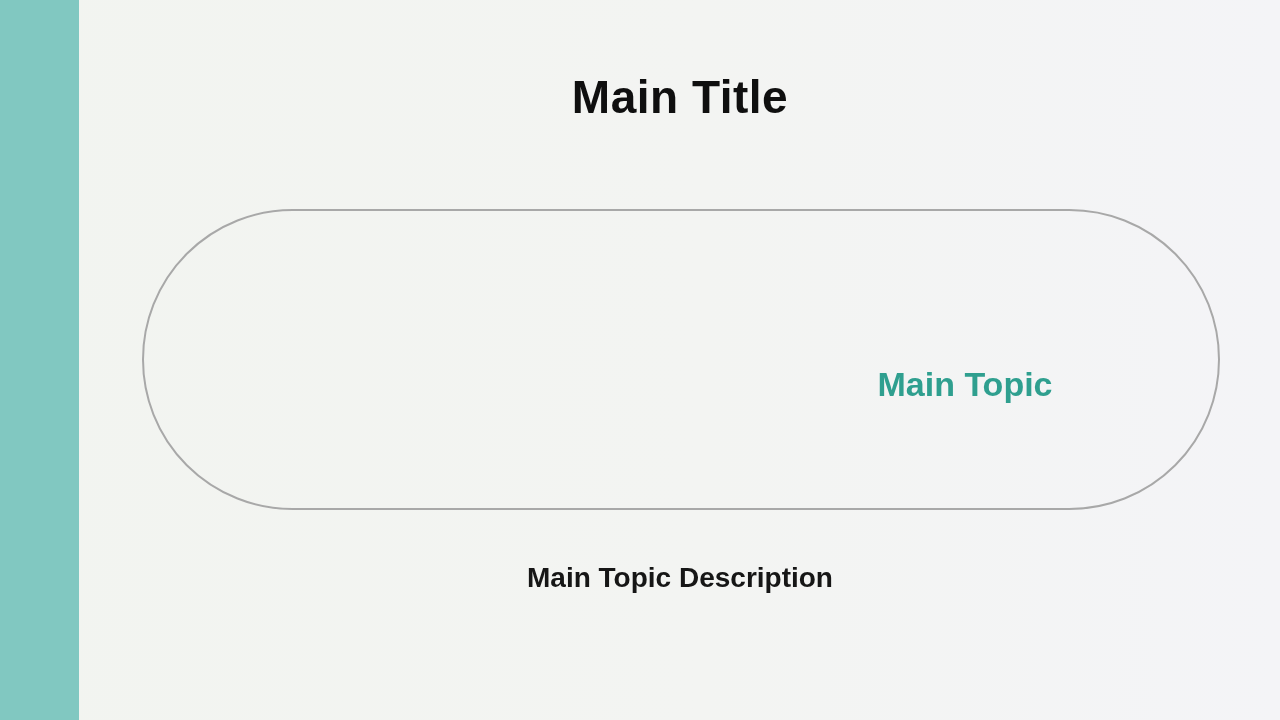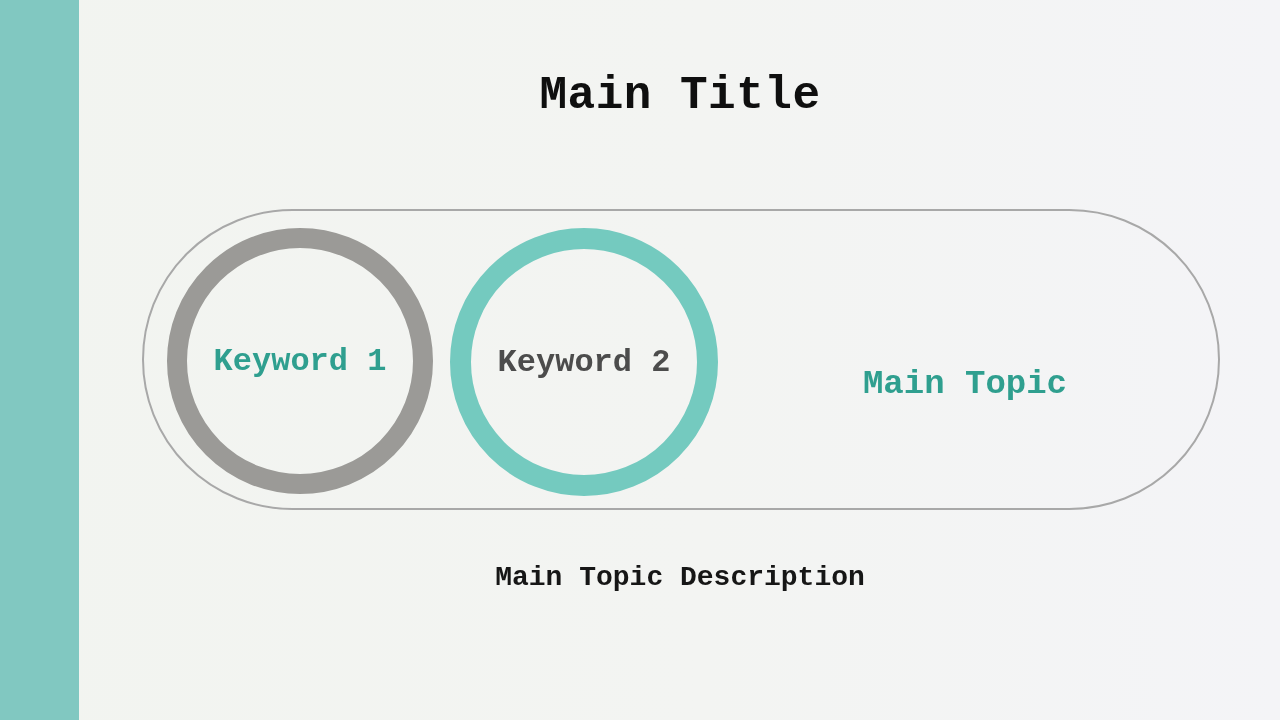--- a/index.html
+++ b/index.html
@@ -1,15 +1,15 @@
 <!DOCTYPE html>
 <html><head>
 <meta charset="utf-8">
 <style>
-  * { margin: 0; padding: 0; box-sizing: border-box; font-family: Liberation Mono, monospace; }
+  * { margin: 0; padding: 0; box-sizing: border-box; }
   html, body {
     width: 1280px; height: 720px;
     font-family: "Liberation Sans", sans-serif;
     overflow: hidden;
   }
   .stage {
     position: relative;
     width: 1280px; height: 720px;
     background: linear-gradient(90deg, #f2f4f0 0%, #f3f4f2 55%, #f4f4f7 100%);
   }
@@ -84,25 +84,19 @@
 <body>
 
 <div class="stage">
 
   <div class="sidebar-bar"></div>
 
   <h1 class="slide-title">Main Title</h1>
 
   <div class="diagram-pill"></div>
 
-  <div class="circle circle-1">
-    <span class="keyword-label keyword-1-text">Keyword 1</span>
-  </div>
 
-  <div class="circle circle-2">
-    <span class="keyword-label keyword-2-text">Keyword 2</span>
-  </div>
 
   <div class="main-topic-label">Main Topic</div>
 
   <div class="slide-description">Main Topic Description</div>
 
 </div>
 
 </body></html>

